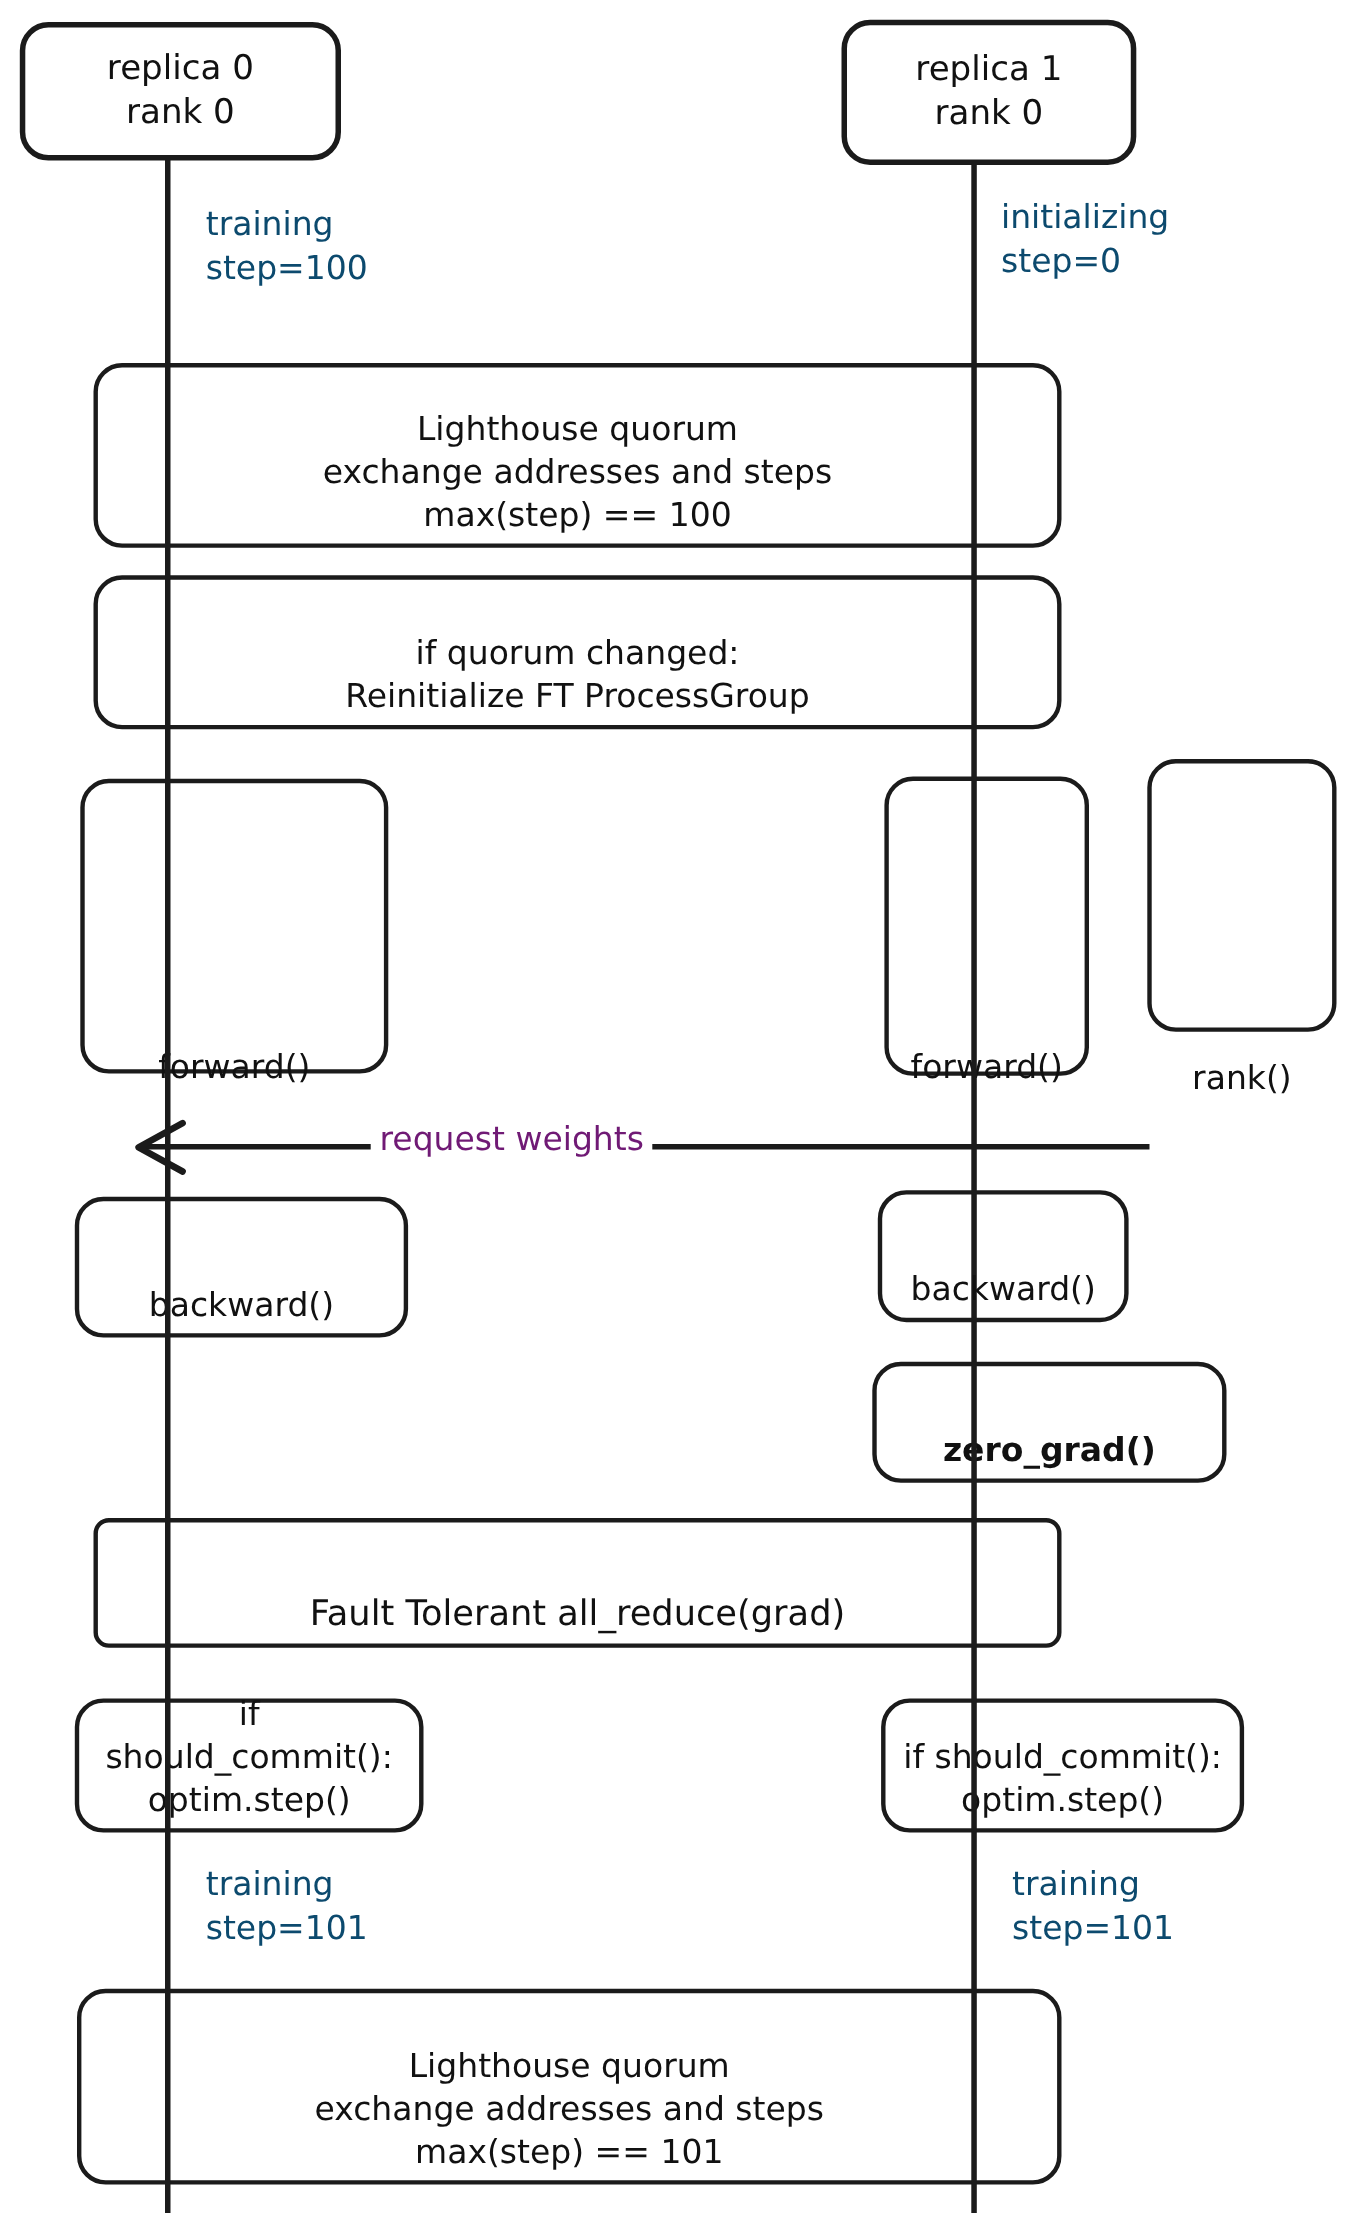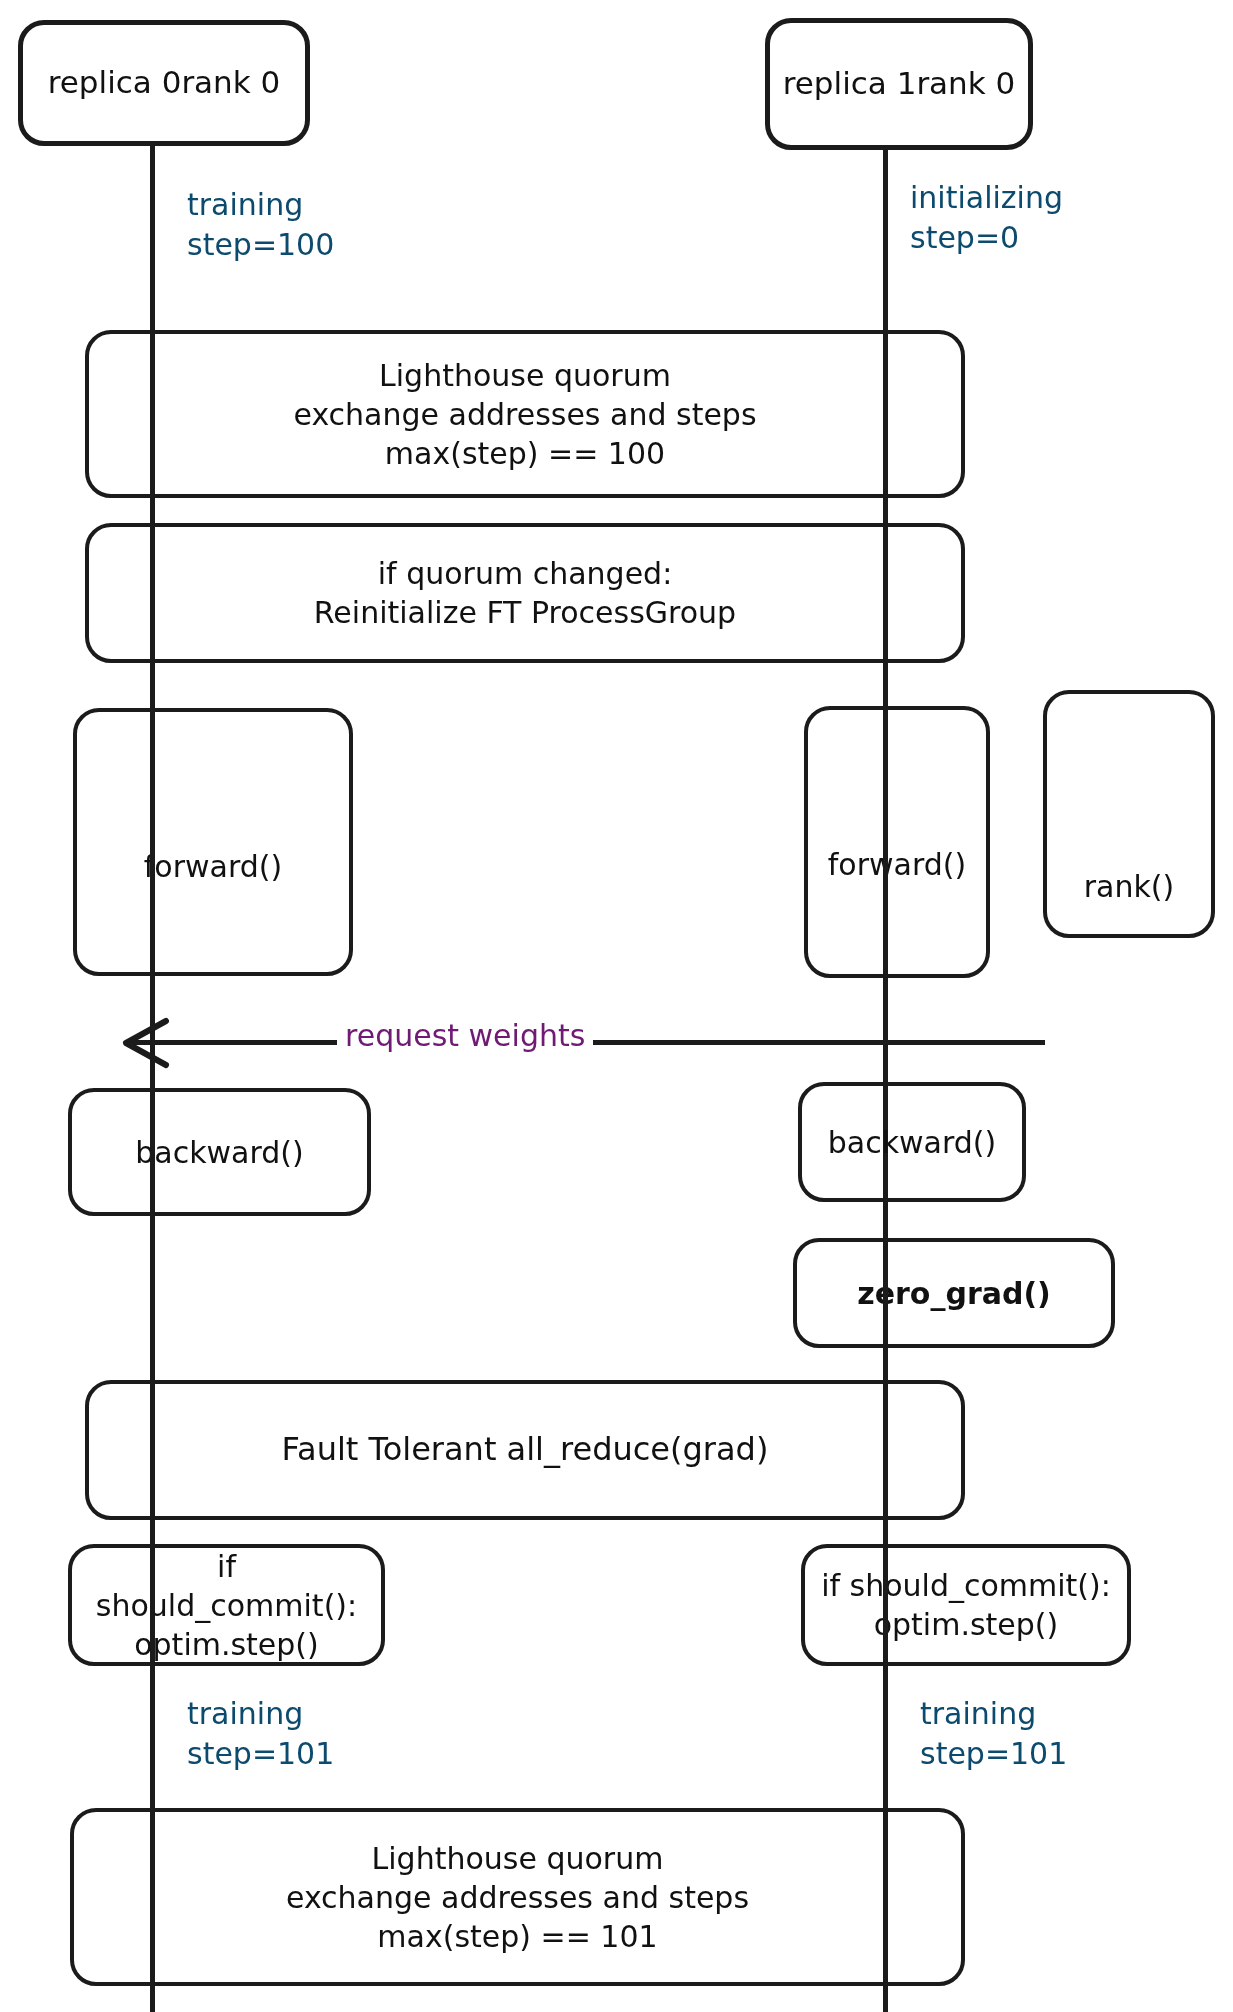--- a/index.html
+++ b/index.html
@@ -23,39 +23,39 @@
     background: #1b1b1b;
     z-index: 2;
   }
   .actor-box {
     position: absolute;
     box-sizing: border-box;
     border: 5px solid #1b1b1b;
     border-radius: 26px;
     background: #ffffff;
     display: flex;
-    flex-direction: row;
+    flex-direction: column;
     align-items: center;
     justify-content: center;
     z-index: 4;
     line-height: 1.28;
   }
   .actor-line {
     font-size: 31px;
     color: #111111;
     white-space: pre;
   }
   .act-box {
     position: absolute;
     box-sizing: border-box;
     border: 4px solid #1b1b1b;
     border-radius: 26px;
     background: transparent;
     display: flex;
-    align-items: center;
+    align-items: flex-end;
     justify-content: center;
     text-align: center;
     z-index: 1;
     padding: 6px 10px;
   }
   .act-box.over {
     z-index: 3;
   }
   .act-text {
     font-size: 30px;
@@ -159,21 +159,21 @@
   </div>
 
   <div class="act-box over" style="left:798px; top:1082px; width:228px; height:120px;">
     <span class="act-text">backward()</span>
   </div>
 
   <div class="act-box" style="left:793px; top:1238px; width:322px; height:110px;font-weight:bold;">
     <span class="act-text">zero_grad()</span>
   </div>
 
-  <div class="act-box" style="left:85px; top:1380px; width:880px; height:140px;">
+  <div class="act-box" style="left:85px; top:1380px; width:880px; height:118px;border-radius:14px;">
     <span class="act-text big">Fault Tolerant all_reduce(grad)</span>
   </div>
 
   <div class="act-box" style="left:68px; top:1544px; width:317px; height:122px;">
     <span class="act-text">if should_commit():
 optim.step()</span>
   </div>
 
   <div class="act-box" style="left:801px; top:1544px; width:330px; height:122px;">
     <span class="act-text">if should_commit():

